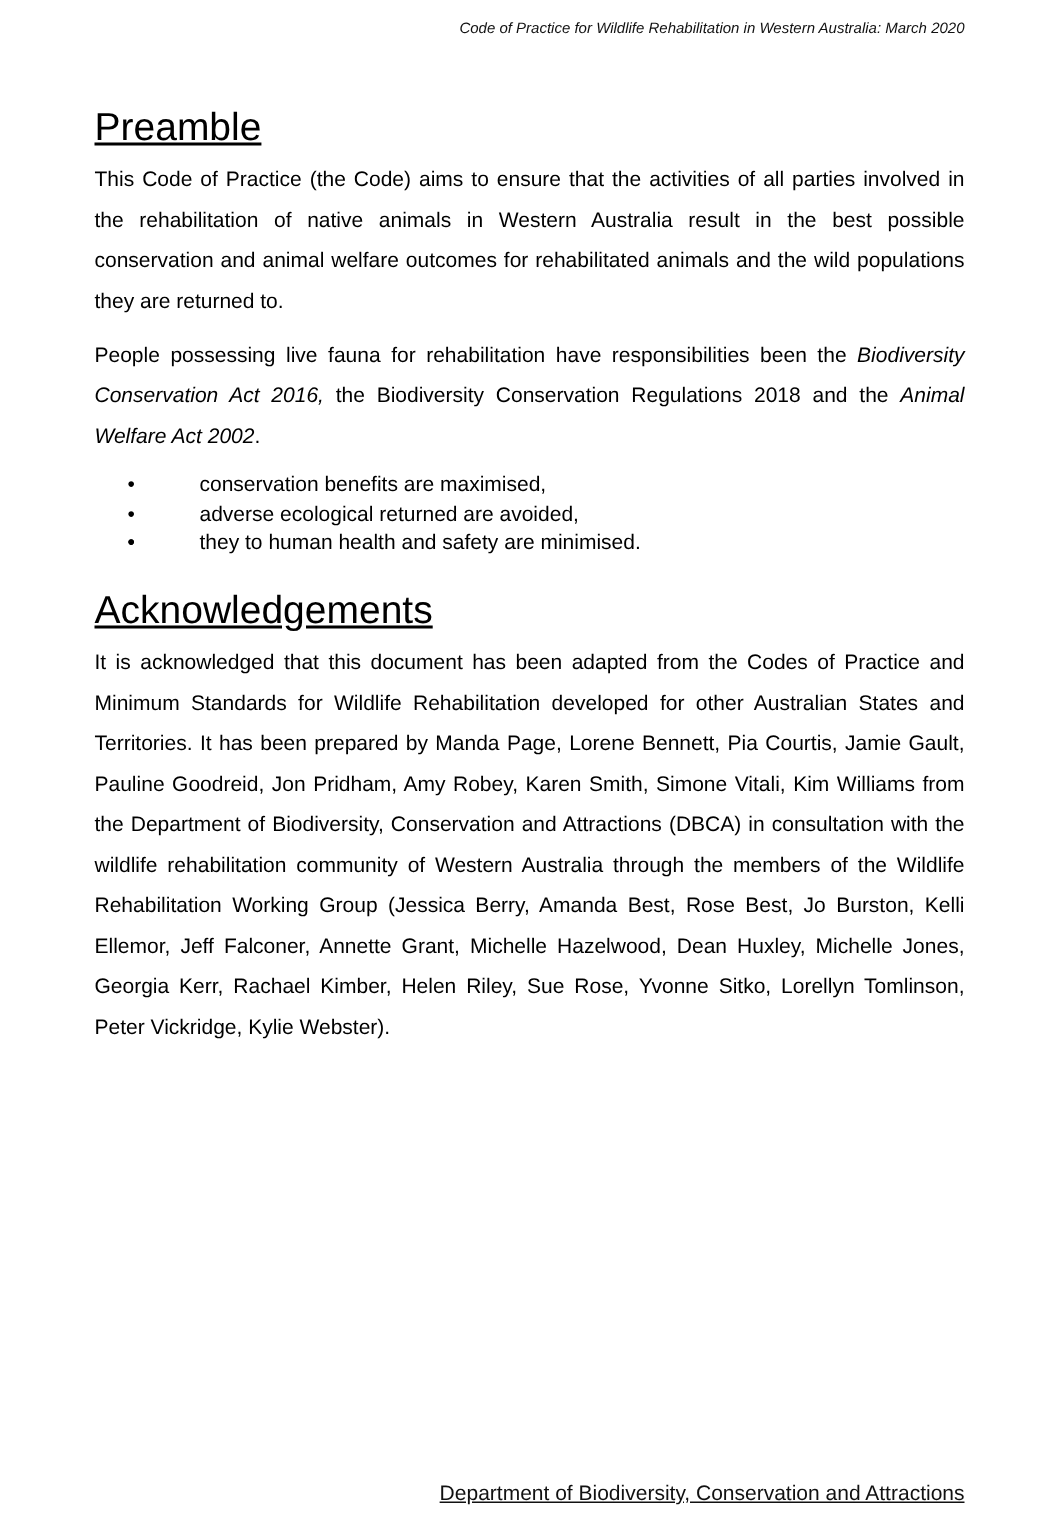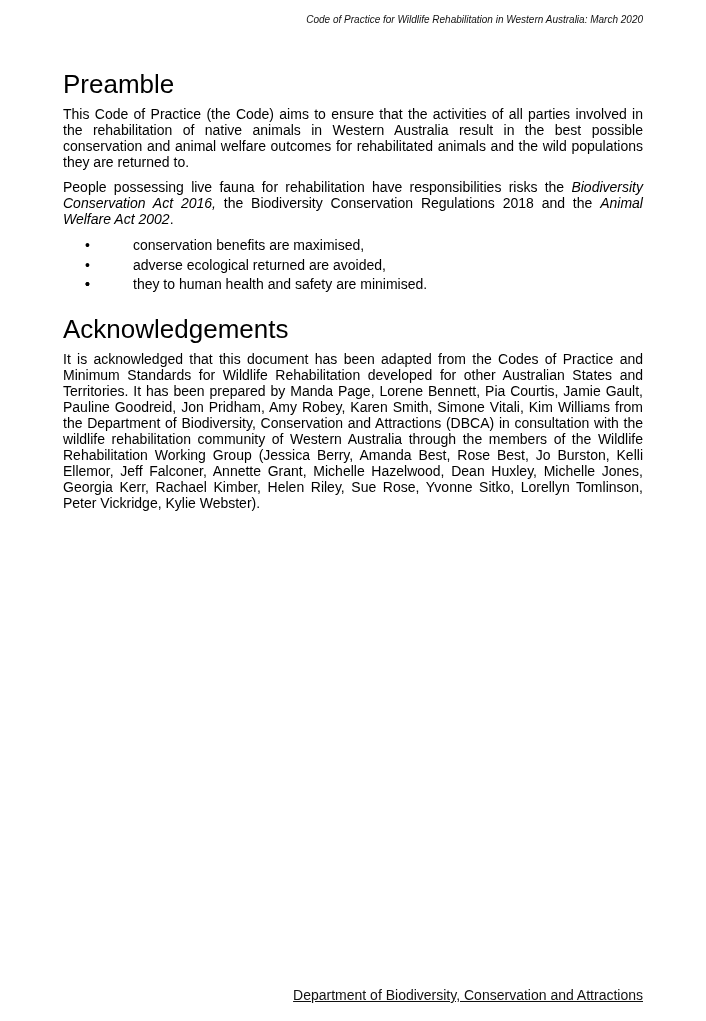--- a/index.html
+++ b/index.html
@@ -8,44 +8,44 @@
     font-family: "Liberation Sans", sans-serif; color: #000;
   }
   .header {
     position: absolute; top: 14px; right: 63px;
     font-size: 10px; font-style: italic; color: #111; text-align: center;
   }
   .content {
     position: absolute; left: 63px; top: 68px; width: 580px;
   }
   h1 {
-    font-weight: normal; font-size: 26px; margin: 0 0 6px 0; line-height: 32px;
+    font-weight: normal; font-size: 26px; margin: 0 0 6px 0; line-height: 32px; text-decoration: underline;
   }
   p {
-    font-size: 14px; line-height: 16px; margin: 0 0 9px 0;
+    font-size: 14px; line-height: 27px; margin: 0 0 9px 0;
     text-align: justify;
   }
   ul { list-style: none; padding: 0; margin: 0 0 0 0; }
   li { font-size: 14px; line-height: 19.5px; position: relative; padding-left: 70px; }
   li .bullet { position: absolute; left: 22px; top: 0; }
   .ack { margin-top: 18px; }
   .footer {
     position: absolute; bottom: 18px; right: 63px; font-size: 14px; color: #111; text-decoration: underline;
   }
 </style>
 </head>
 <body>
 
 <div class="header">Code of Practice for Wildlife Rehabilitation in Western Australia: March 2020</div>
 
 <div class="content">
   <section>
     <h1>Preamble</h1>
     <p>This Code of Practice (the Code) aims to ensure that the activities of all parties involved in the rehabilitation of native animals in Western Australia result in the best possible conservation and animal welfare outcomes for rehabilitated animals and the wild populations they are returned to.</p>
-    <p><span>People possessing live fauna for rehabilitation have responsibilities risks the </span><i>Biodiversity Conservation Act 2016,</i><span> the Biodiversity Conservation Regulations 2018 and the </span><i>Animal Welfare Act 2002</i><span>.</span></p>
+    <p><span>People possessing live fauna for rehabilitation have responsibilities been the </span><i>Biodiversity Conservation Act 2016,</i><span> the Biodiversity Conservation Regulations 2018 and the </span><i>Animal Welfare Act 2002</i><span>.</span></p>
     <ul>
       <li><span class="bullet">•</span><span>conservation benefits are maximised,</span></li>
       <li><span class="bullet">•</span><span>adverse ecological returned are avoided,</span></li>
       <li><span class="bullet">•</span></li>
       <li><span class="bullet">•</span><span>they to human health and safety are minimised.</span></li>
     </ul>
   </section>
 
   <section class="ack">
     <h1>Acknowledgements</h1>

